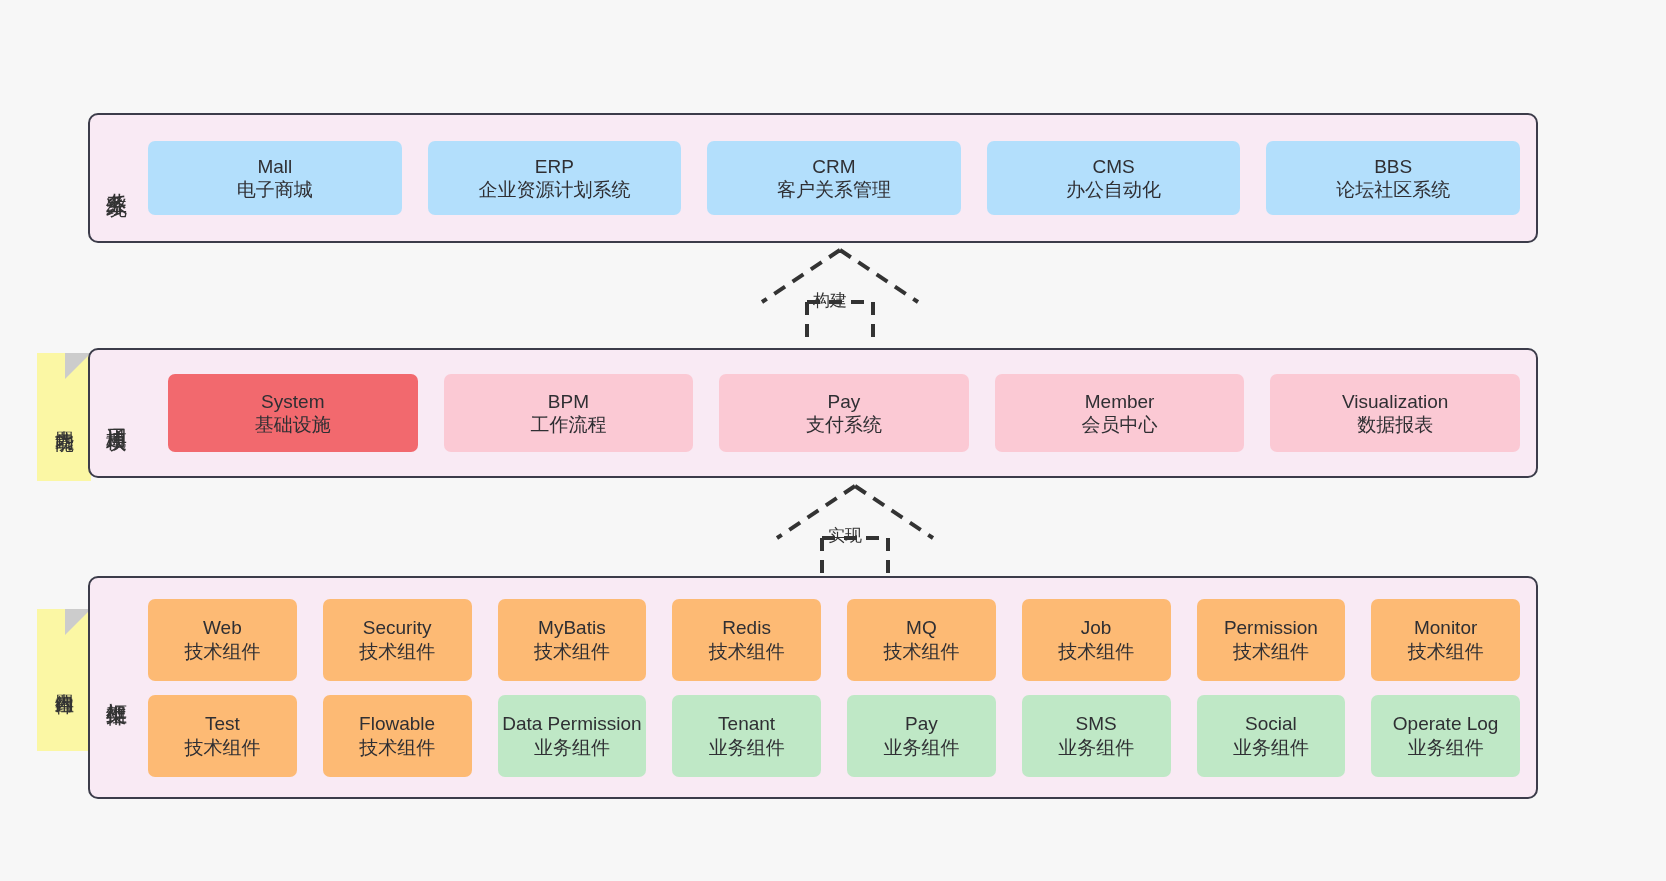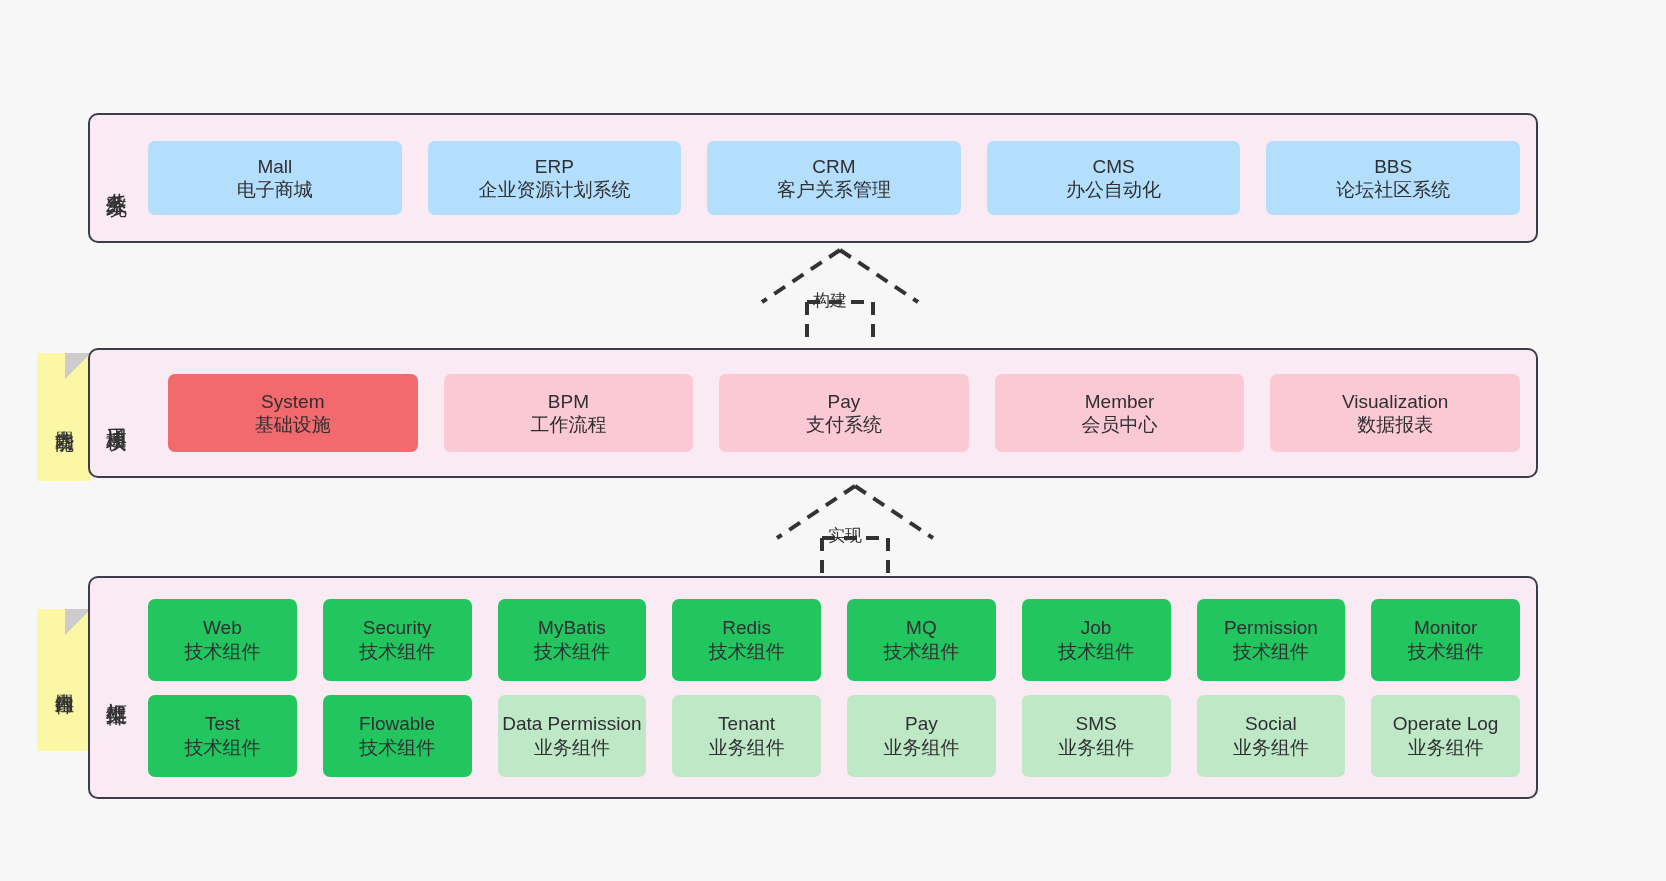--- a/index.html
+++ b/index.html
@@ -80,21 +80,21 @@
     padding: 6px 4px;
     min-width: 0;
   }
   .node .t1 { white-space: nowrap; }
   .node .t2 { white-space: nowrap; }
   .node.wrap .t1 { white-space: normal; }
 
   .c-blue       { background: #b3dffc; }
   .c-red        { background: #f2696e; margin-left: 20px; }
   .c-pink       { background: #fbc9d4; }
-  .c-green      { background: #22c55e; }
+  .c-green      { background: #fdba74; }
   .c-lightgreen { background: #bfe8c6; }
 
   
   #layer-business  { left: 88px;  top: 113px; width: 1450px; height: 130px; }
   #layer-business  .node { height: 74px; }
 
   #layer-common    { left: 88px;  top: 348px; width: 1450px; height: 130px; }
   #layer-common    .node { height: 78px; }
 
   #layer-framework { left: 88px;  top: 576px; width: 1450px; height: 223px; }

